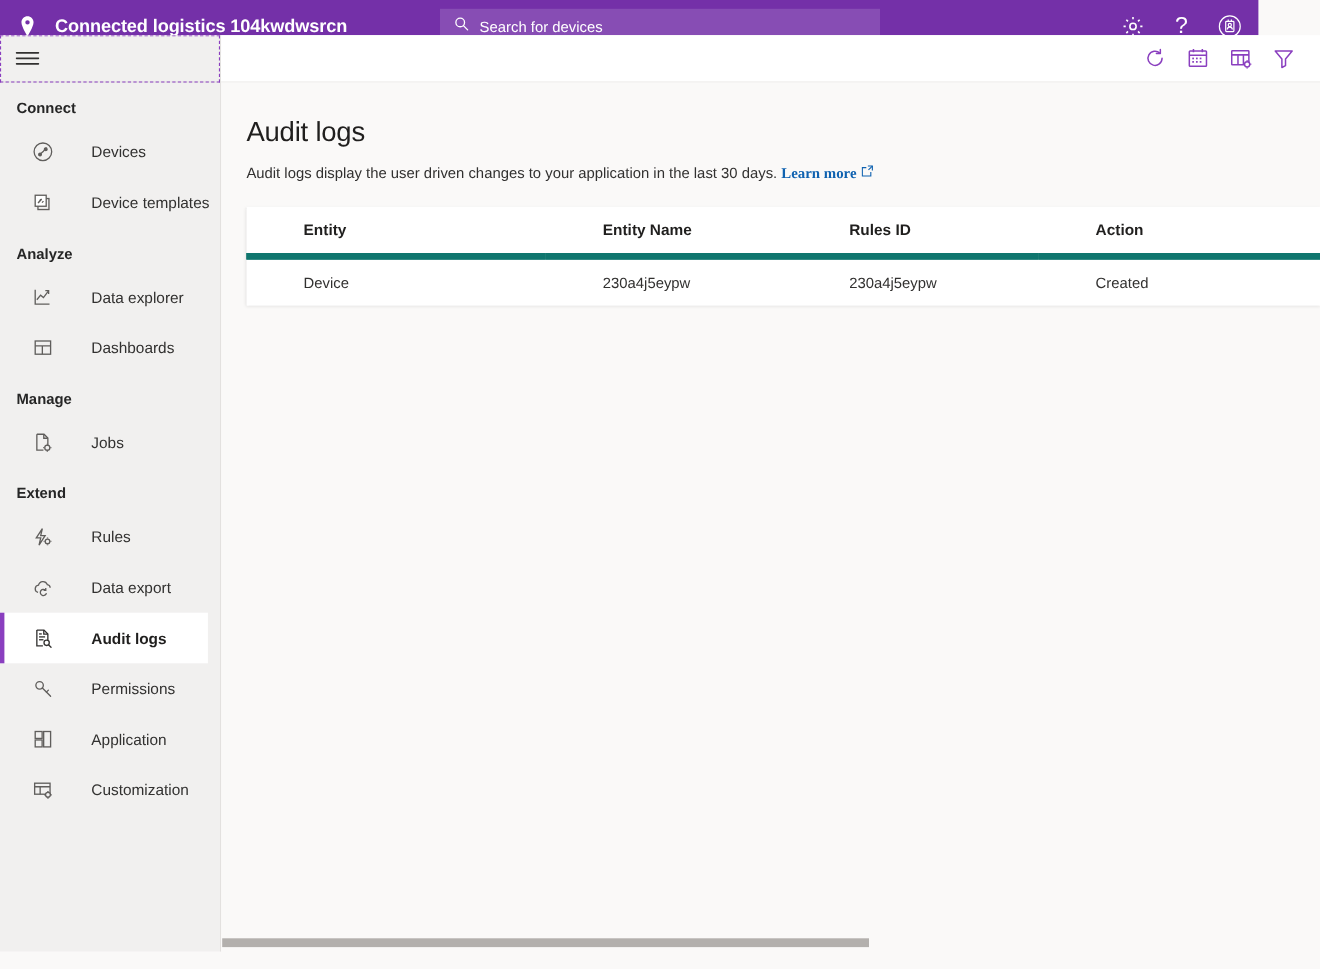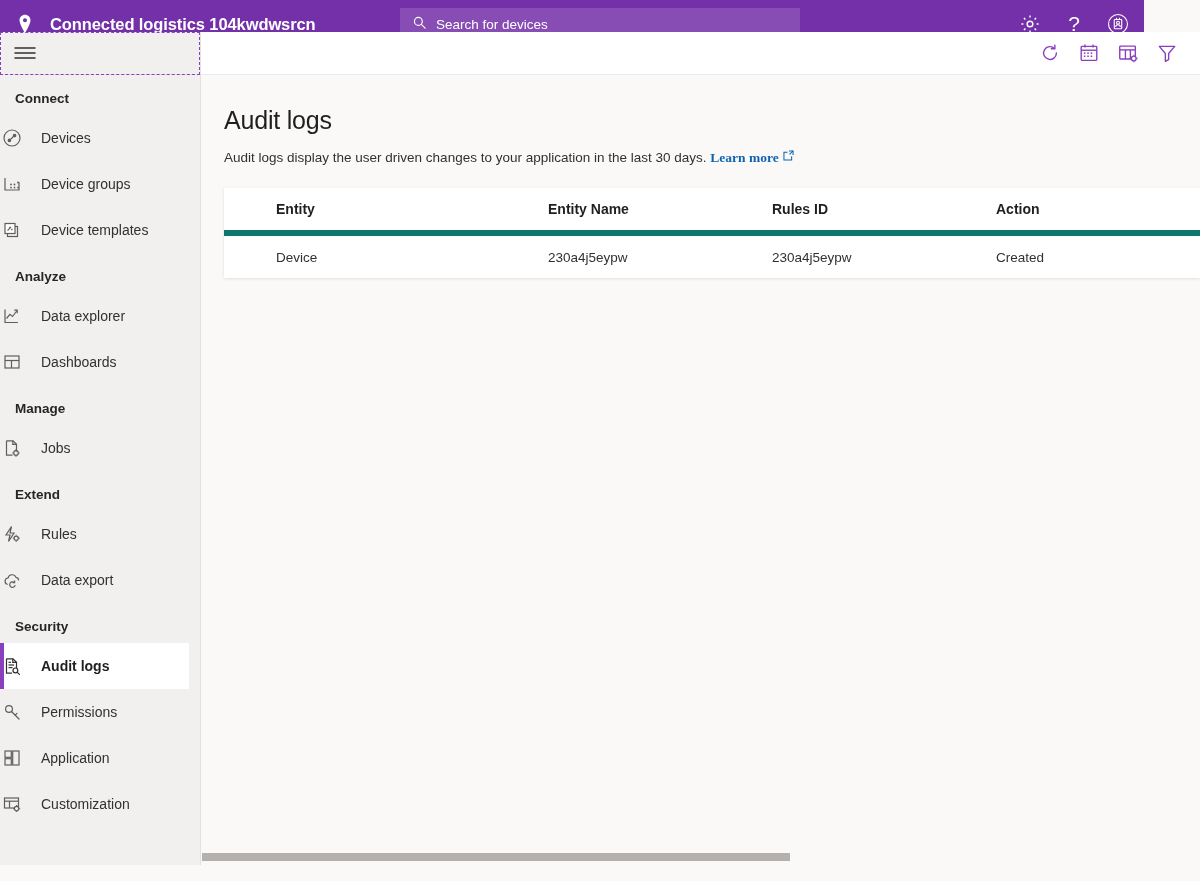--- a/index.html
+++ b/index.html
@@ -80,22 +80,22 @@
     background: #f1f0ef;
     cursor: pointer;
   }
   .hamburger { width: 22px; height: 14px; display: block; }
   .nav-section {
     font-size: 13.5px; font-weight: bold; color: #262626;
     padding: 16px 0 9px 15px;
   }
   .nav-item {
     display: flex; align-items: center;
-    height: 46px; padding-left: 2px;
-    gap: 19px; cursor: pointer;
+    height: 46px; padding-left: 29px;
+    gap: 34px; cursor: pointer;
     position: relative;
   }
   .nav-item .ico { width: 20px; height: 20px; flex: none; display: block; }
   .nav-item .lbl { font-size: 14px; color: #323130; white-space: nowrap; }
   .nav-item.selected {
     background: #ffffff; width: 189px;
   }
   .nav-item.selected .lbl { font-weight: bold; color: #201f1e; }
   .nav-item.selected::before {
     content: ""; position: absolute; left: 0; top: 0;
@@ -231,34 +231,20 @@
           <path d="M6.5 13.5c1.2-2 2.3-2.2 3.5-3.5 1.2-1.3 1.4-2.4 3.5-3.5"></path>
           <circle cx="7.4" cy="12.4" r="1.2" fill="#605e5c"></circle>
           <circle cx="12.6" cy="7.6" r="1.2" fill="#605e5c"></circle>
         </svg>
       </span>
       <span class="lbl">Devices</span>
     </div>
     <div class="nav-item">
       <span class="ico">
         <svg viewBox="0 0 20 20" fill="none" stroke="#605e5c" stroke-width="1.2">
-          <path d="M3 4v12h14V8"></path>
-          <circle cx="9" cy="10.5" r="0.9" fill="#605e5c" stroke="none"></circle>
-          <circle cx="12.5" cy="10.5" r="0.9" fill="#605e5c" stroke="none"></circle>
-          <circle cx="16" cy="8.5" r="0.9" fill="#605e5c" stroke="none"></circle>
-          <circle cx="9" cy="13.6" r="0.9" fill="#605e5c" stroke="none"></circle>
-          <circle cx="12.5" cy="13.6" r="0.9" fill="#605e5c" stroke="none"></circle>
-          <circle cx="16" cy="13.6" r="0.9" fill="#605e5c" stroke="none"></circle>
-        </svg>
-      </span>
-      <span class="lbl">Device groups</span>
-    </div>
-    <div class="nav-item">
-      <span class="ico">
-        <svg viewBox="0 0 20 20" fill="none" stroke="#605e5c" stroke-width="1.2">
           <rect x="5.5" y="6.5" width="10" height="10"></rect>
           <rect x="3" y="3.5" width="10" height="10" fill="#ffffff"></rect>
           <path d="M5.5 10.5c1.5-1 2-2.5 3.5-3.5M7 8.4l1.2-1.2M10.5 8.8l-1.3 1.4"></path>
         </svg>
       </span>
       <span class="lbl">Device templates</span>
     </div>
 
     <div class="nav-section">Analyze</div>
     <div class="nav-item">
@@ -311,21 +297,20 @@
       <span class="ico">
         <svg viewBox="0 0 20 20" fill="none" stroke="#605e5c" stroke-width="1.2">
           <path d="M5.6 14.5A3.3 3.3 0 0 1 6 8a4.2 4.2 0 0 1 8-0.6 3 3 0 0 1 2.6 3"></path>
           <path d="M12.2 12.4a2.8 2.8 0 1 0 1 2.8"></path>
           <path d="M12.6 10.6v2h-2"></path>
         </svg>
       </span>
       <span class="lbl">Data export</span>
     </div>
 
-    <div class="nav-section">Security</div>
     <div class="nav-item selected">
       <span class="ico">
         <svg viewBox="0 0 20 20" fill="none" stroke="#323130" stroke-width="1.2">
           <path d="M4.5 2.8h6.5l3.5 3.5v6"></path>
           <path d="M4.5 2.8v14.4h5.5"></path>
           <path d="M10.8 2.8v3.6h3.7"></path>
           <line x1="6.5" y1="6.3" x2="9" y2="6.3"></line>
           <line x1="6.5" y1="9" x2="12" y2="9"></line>
           <line x1="6.5" y1="11.6" x2="10.5" y2="11.6"></line>
           <circle cx="13.4" cy="14.4" r="2.4"></circle>

